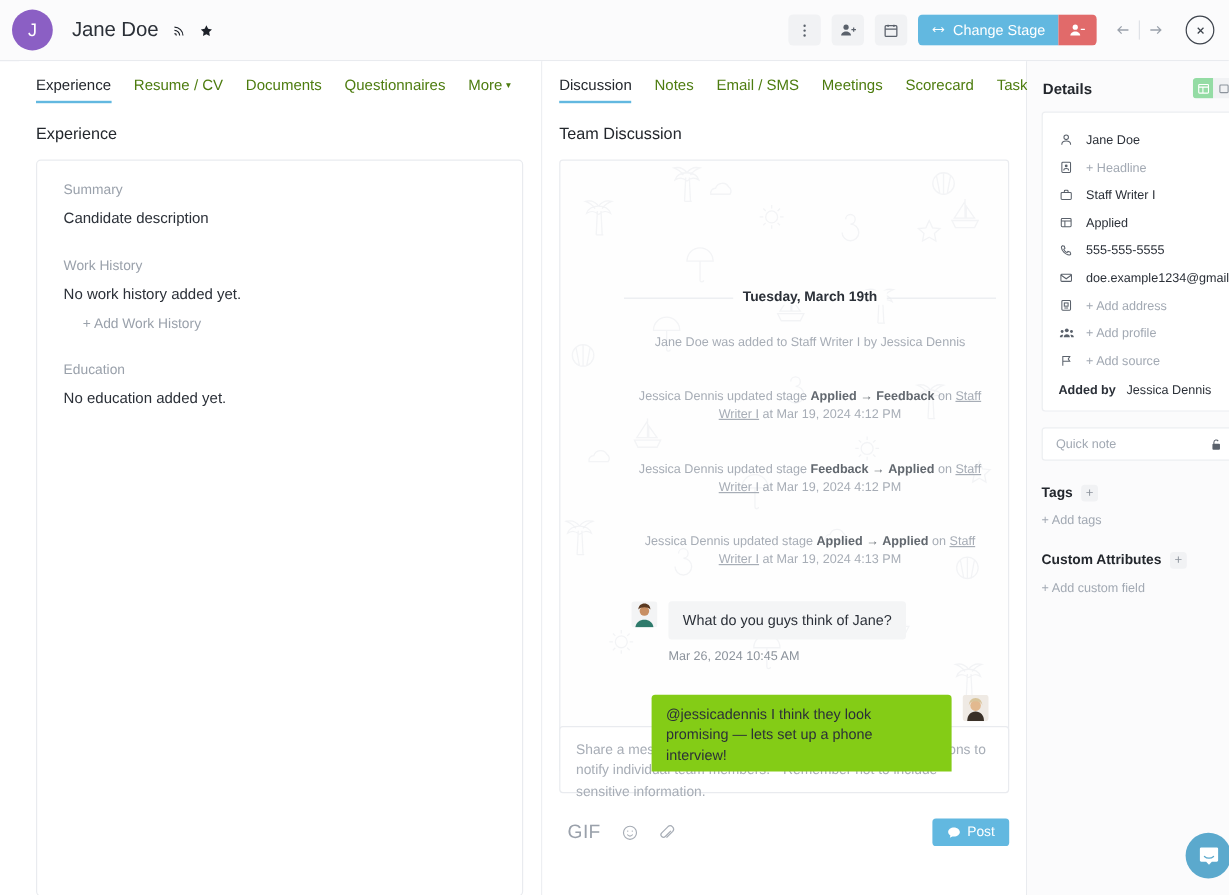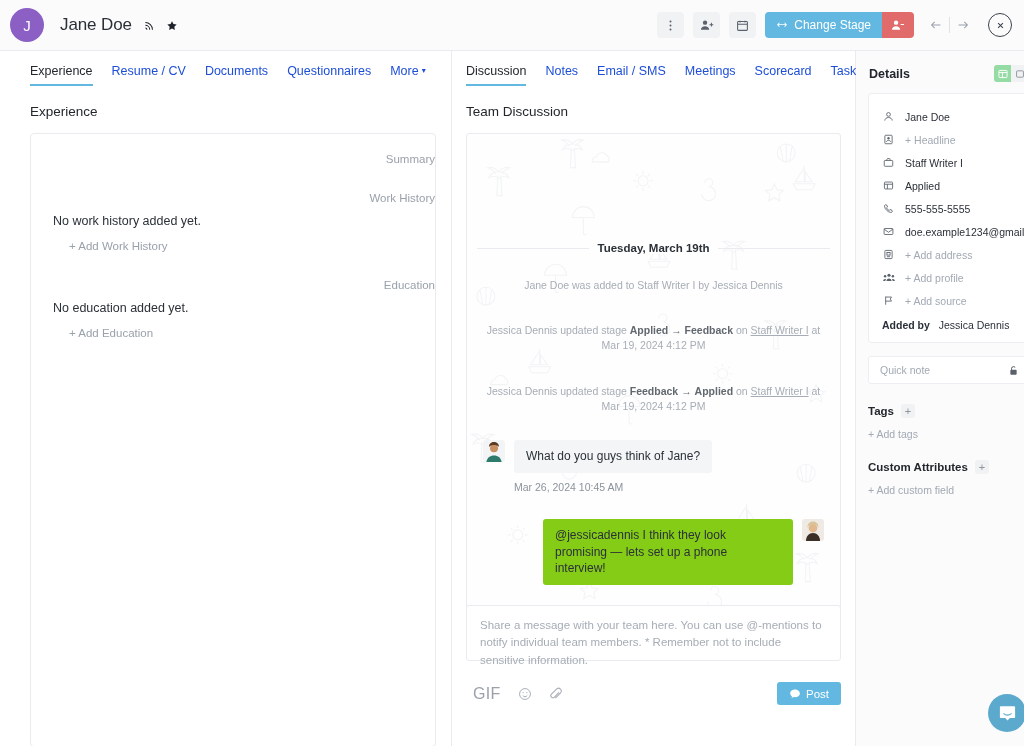--- a/index.html
+++ b/index.html
@@ -72,43 +72,43 @@
 
   
   .cols { position: absolute; top: 51px; left: 16px; width: 1024px; height: 695px; display: flex; }
   .col-left { width: 436px; height: 695px; background: #fff; border-right: 1px solid #e9ebef; position: relative; }
   .col-mid  { width: 404px; height: 695px; background: #fff; border-right: 1px solid #e9ebef; position: relative; }
   .col-right{ width: 184px; height: 695px; background: #fbfbfc; position: relative; }
 
   
   .tabrow { display: flex; align-items: flex-end; gap: 19px; padding: 10px 14px 0 14px; height: 35px; }
   .tab {
-    font-size: 12.5px; color: #1d4ed8; padding-bottom: 6px;
+    font-size: 12.5px; color: #4d7c0f; padding-bottom: 6px;
     border-bottom: 2px solid transparent; cursor: pointer; white-space: nowrap;
   }
   .tab.active { border-bottom-color: #62b8e0; color: #23272d; }
   .caret { display: inline-block; margin-left: 3px; font-size: 8px; vertical-align: 2px; }
 
   
   .sect-title { font-size: 13.5px; font-weight: 400; color: #23272d; padding: 18px 14px 0 14px; }
   .exp-card {
     margin: 14px 15px 0 14px; border: 1px solid #e9ebef; border-radius: 4px;
     background: #fff; height: 614px; padding: 19px 0 0 22px;
   }
-  .fld-label { font-size: 11.5px; color: #9aa1ab; margin-bottom: 10px; text-align: right; }
+  .fld-label { font-size: 11.5px; color: #9aa1ab; margin-bottom: 10px; }
   .fld-value { font-size: 12.5px; color: #2b3038; }
   .fld-block { margin-bottom: 27px; }
   .addlink { font-size: 11.5px; color: #9aa1ab; margin-top: 12px; cursor: pointer; display: block; margin-left: 16px; }
 
   
   .mid-title { font-size: 13.5px; color: #23272d; padding: 18px 0 0 14px; }
   .discuss-card {
     margin: 14px 0 0 14px; width: 375px; height: 511px;
     border: 1px solid #e9ebef; border-radius: 3px;
-    background: #fefefe; position: relative; overflow: hidden;
+    background: #fefefe; position: relative; overflow: hidden; padding-left: 43px;
   }
   .doodles { position: absolute; inset: 0; opacity: .5; pointer-events: none; }
   .discuss-inner { position: relative; z-index: 2; height: 100%; padding: 0 10px; }
 
   .daysep {
     position: relative; text-align: center; margin-top: 108px;
     font-size: 11.5px; font-weight: 700; color: #2b3038;
   }
   .daysep span { background: #fefefe; padding: 0 8px; position: relative; z-index: 2; }
   .daysep::before {
@@ -284,30 +284,30 @@
       <div class="tab"><span>Documents</span></div>
       <div class="tab"><span>Questionnaires</span></div>
       <div class="tab"><span>More</span><span class="caret">▾</span></div>
     </div>
 
     <div class="sect-title">Experience</div>
 
     <div class="exp-card">
       <div class="fld-block">
         <div class="fld-label">Summary</div>
+        <div class="fld-value">Candidate description</div>
       </div>
       <div class="fld-block">
         <div class="fld-label">Work History</div>
         <div class="fld-value">No work history added yet.</div>
         <span class="addlink">+ Add Work History</span>
       </div>
       <div class="fld-block">
         <div class="fld-label">Education</div>
         <div class="fld-value">No education added yet.</div>
-        <span class="addlink">+ Add Education</span>
       </div>
     </div>
   </div>
 
   <div class="col-mid">
     <div class="tabrow">
       <div class="tab active"><span>Discussion</span></div>
       <div class="tab"><span>Notes</span></div>
       <div class="tab"><span>Email / SMS</span></div>
       <div class="tab"><span>Meetings</span></div>
@@ -404,20 +404,30 @@
           <span>Jessica Dennis updated stage</span>
           <b>Feedback</b>
           <b>→</b>
           <b>Applied</b>
           <span>on</span>
           <u>Staff Writer I</u>
           <span>at Mar 19, 2024</span>
           <span>4:12 PM</span>
         </div>
 
+        <div class="sysmsg stage">
+          <span>Jessica Dennis updated stage</span>
+          <b>Applied</b>
+          <b>→</b>
+          <b>Applied</b>
+          <span>on</span>
+          <u>Staff Writer I</u>
+          <span>at Mar 19, 2024</span>
+          <span>4:13 PM</span>
+        </div>
 
         <div class="msgrow">
           <div class="msg-av">
             <svg width="22" height="22" viewBox="0 0 22 22">
                 <rect width="22" height="22" fill="#f3f4f5"></rect>
                 <circle cx="11" cy="8.2" r="4" fill="#c88f63"></circle>
                 <path d="M6 7c0-3.2 2.2-5 5-5s5 1.8 5 5c-1-1.4-3-2-5-2s-4 .6-5 2z" fill="#5b3a21"></path>
                 <path d="M3.4 22c.6-4.6 3.8-6.6 7.6-6.6s7 2 7.6 6.6z" fill="#2e7a6b"></path>
               </svg>
           </div>

